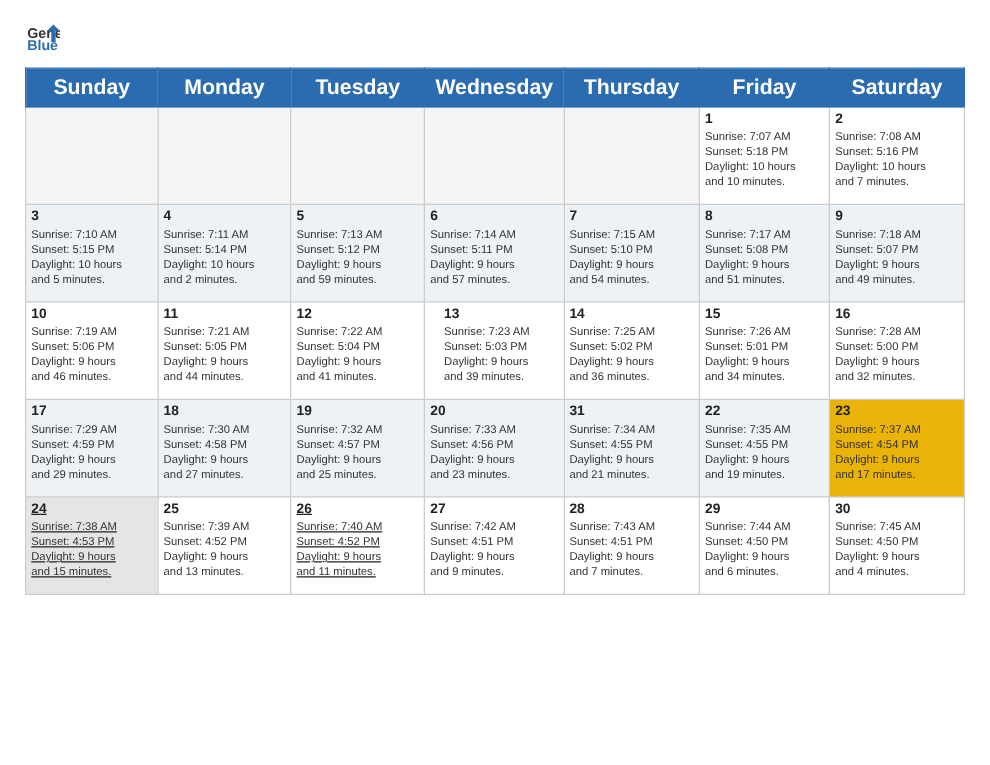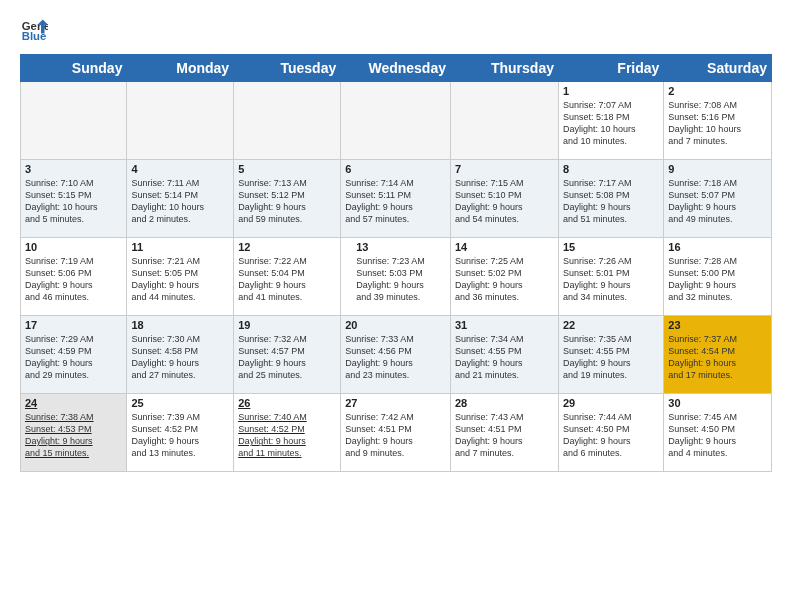--- a/index.html
+++ b/index.html
@@ -43,24 +43,24 @@
       font-size: 15px;
       color: #444;
     }
     .calendar {
       width: 100%;
       border-collapse: collapse;
     }
     .calendar th {
       background: #2b6cb0;
       color: #fff;
-      font-size: 14px;
+      font-size: 17px;
       font-weight: bold;
       padding: 5px 4px;
-      text-align: right;
+      text-align: center;
       border: 1px solid #2b6cb0;
     }
     .calendar td {
       vertical-align: top;
       border: 1px solid #ccc;
       padding: 3px 4px;
       font-size: 9.5px;
       color: #222;
       width: 113px;
       height: 78px;

